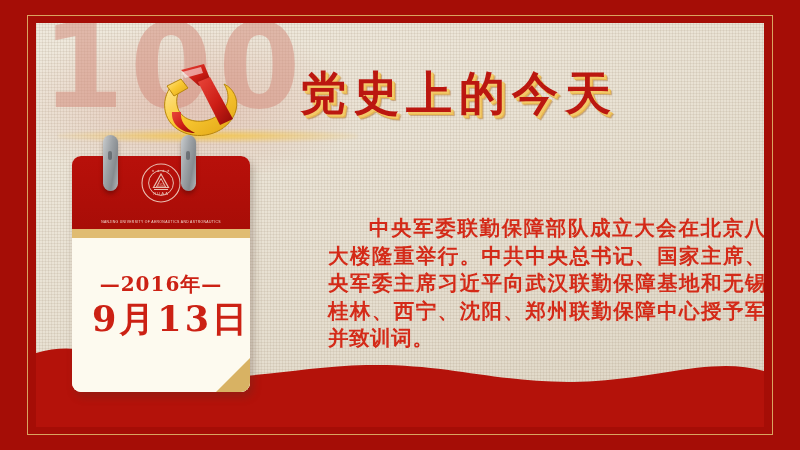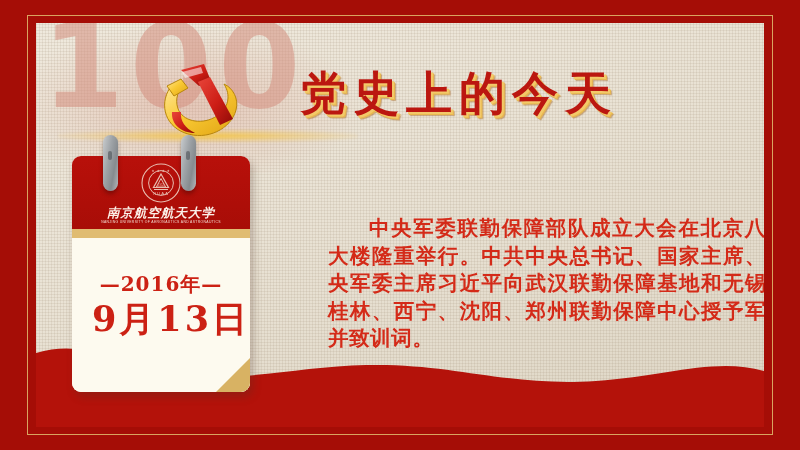--- a/index.html
+++ b/index.html
@@ -198,21 +198,20 @@
               <circle cx="20" cy="20" r="19" fill="none" stroke="#e8bdb0" stroke-width="1.1"></circle>
               <circle cx="20" cy="20" r="12.4" fill="none" stroke="#e8bdb0" stroke-width="1"></circle>
               <path d="M20 11 L27.5 24.5 L12.5 24.5 Z" fill="none" stroke="#e8bdb0" stroke-width="1.2"></path>
               <path d="M20 15.5 L24.6 24 L15.4 24 Z" fill="none" stroke="#e8bdb0" stroke-width="1"></path>
               <path d="M13 26.5 L27 26.5" stroke="#e8bdb0" stroke-width="1"></path>
               <text x="20" y="31.5" text-anchor="middle" font-size="4.3" font-family="Liberation Sans, sans-serif" fill="#e8bdb0" letter-spacing="1">NUAA</text>
               <text x="20" y="9" text-anchor="middle" font-size="3.3" font-family="Liberation Sans, sans-serif" fill="#e8bdb0" letter-spacing=".6">★ ★ ★ ★</text>
               <text x="20" y="23" text-anchor="middle" font-size="2.6" font-family="Liberation Sans, sans-serif" fill="#e8bdb0">1952</text>
             </svg>
           </div>
-          <div class="uni-cn">南京航空航天大学</div>
           <div class="uni-en">NANJING UNIVERSITY OF AERONAUTICS AND ASTRONAUTICS</div>
         </div>
         <div class="cal-band"></div>
         <div class="cal-body">
           <div class="year">—2016年—</div>
           <div class="daymonth">9月13日</div>
           <div class="fold"></div>
         </div>
       </div>
     </div>

